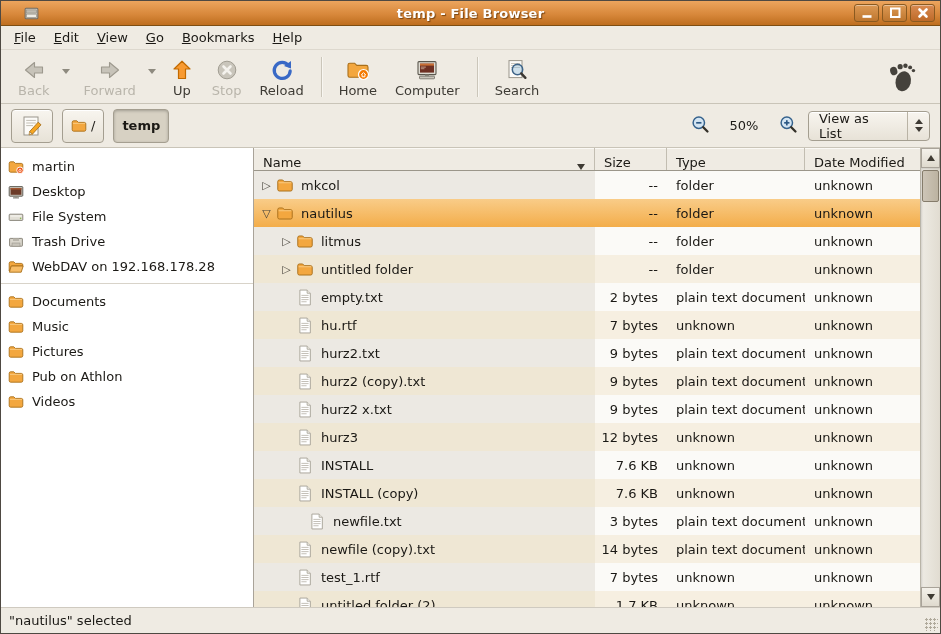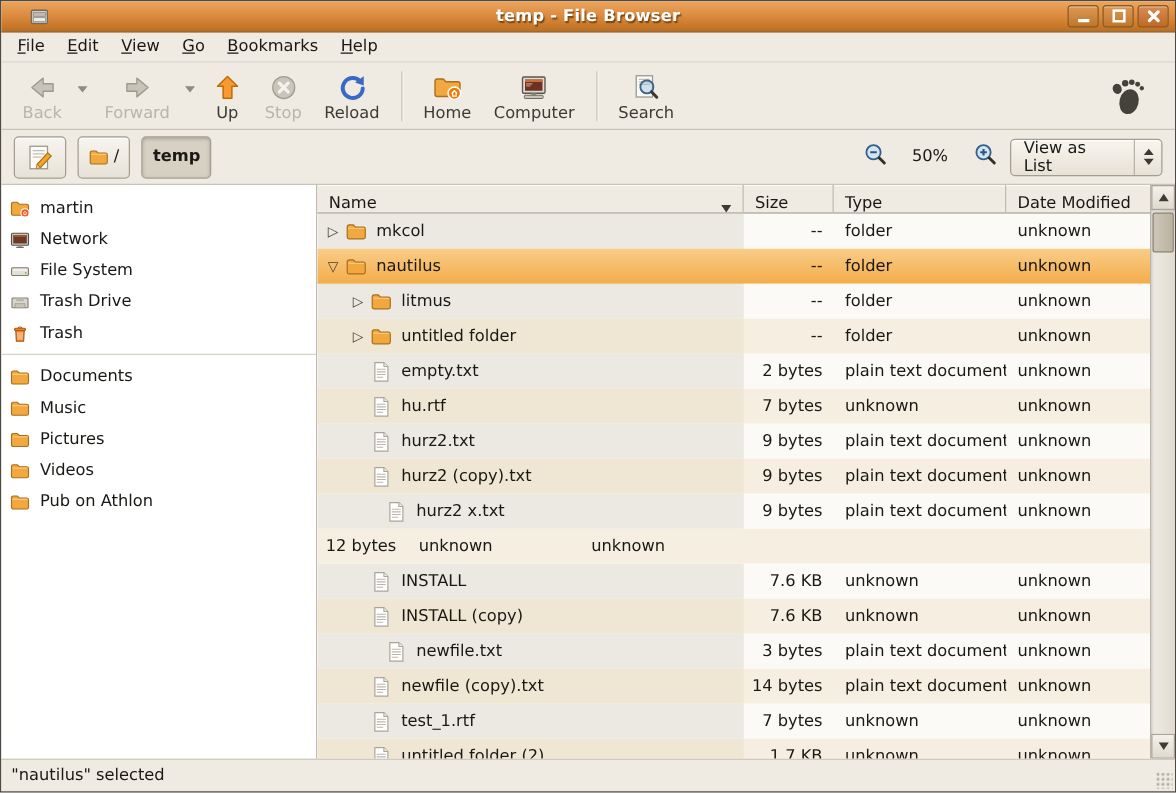--- a/index.html
+++ b/index.html
@@ -339,21 +339,21 @@
           <div class="side-item">
             <span class="sicon">
               <svg viewBox="0 0 16 16">
                 <rect x="1.2" y="2.6" width="13.6" height="9.6" rx="0.8" fill="#CBC7BD" stroke="#55514A" stroke-width="0.9"></rect>
                 <rect x="2.6" y="4" width="10.8" height="6.8" fill="#6B3A28"></rect>
                 <rect x="2.6" y="4" width="10.8" height="1.6" fill="#A0552F"></rect>
                 <rect x="6.5" y="12.2" width="3" height="1.2" fill="#8F8B80"></rect>
                 <rect x="5" y="13.4" width="6" height="1" fill="#6E6A61"></rect>
               </svg>
             </span>
-            <span>Network</span>
+            <span>Desktop</span>
           </div>
           <div class="side-item">
             <span class="sicon">
               <svg viewBox="0 0 16 16">
                 <rect x="1.2" y="5.2" width="13.6" height="6.2" rx="0.8" fill="#E3E0D7" stroke="#807C71" stroke-width="0.9"></rect>
                 <rect x="2.4" y="6.4" width="11.2" height="1.2" fill="#F6F4EF"></rect>
                 <circle cx="12.6" cy="9.4" r="0.8" fill="#8DB854"></circle>
               </svg>
             </span>
             <span>File System</span>
@@ -364,31 +364,25 @@
                 <rect x="1.6" y="4.4" width="12.8" height="7.8" rx="0.6" fill="#DAD6CC" stroke="#807C71" stroke-width="0.9"></rect>
                 <rect x="5" y="4.4" width="6" height="2.6" fill="#B9B5AB"></rect>
                 <rect x="4" y="9" width="8" height="3.2" fill="#C8C4BA" stroke="#98948A" stroke-width="0.6"></rect>
               </svg>
             </span>
             <span>Trash Drive</span>
           </div>
           <div class="side-item">
             <span class="sicon">
               <svg viewBox="0 0 16 16">
-                <path d="M4.6 5.4 H11.4 L10.9 14 H5.1 Z" fill="#EF8231" stroke="#A85A12" stroke-width="0.9"></path>
-                <rect x="3.6" y="3.6" width="8.8" height="1.8" rx="0.9" fill="#EF8231" stroke="#A85A12" stroke-width="0.9"></rect>
-                <path d="M6.5 3.6 C6.5 2.3 9.5 2.3 9.5 3.6" fill="none" stroke="#A85A12" stroke-width="0.9"></path>
-                <g stroke="#FBD9B4" stroke-width="0.9">
-                  <line x1="6.3" y1="6.8" x2="6.5" y2="12.8"></line>
-                  <line x1="8" y1="6.8" x2="8" y2="12.8"></line>
-                  <line x1="9.7" y1="6.8" x2="9.5" y2="12.8"></line>
-                </g>
-              </svg>
-            </span>
-            <span>Trash</span>
+                <path d="M1.2 4.2 C1.2 3.4 1.8 2.8 2.6 2.8 H5.8 L7.4 4.4 H13.4 C14.2 4.4 14.8 5 14.8 5.8 V7 H3.5 L1.2 12 Z" fill="#F3A73F" stroke="#A96F1A" stroke-width="0.9"></path>
+                <path d="M3.2 7 H15.2 L13.2 13.2 H1.4 Z" fill="#F7BC66" stroke="#A96F1A" stroke-width="0.9"></path>
+              </svg>
+            </span>
+            <span>WebDAV on 192.168.178.28</span>
           </div>
           <div class="sidebar-sep"></div>
           <div class="side-item">
             <span class="sicon">
               <svg viewBox="0 0 16 16">
                 <path d="M1.2 4.2 C1.2 3.4 1.8 2.8 2.6 2.8 H5.8 L7.4 4.4 H13.4 C14.2 4.4 14.8 5 14.8 5.8 V11.8 C14.8 12.6 14.2 13.2 13.4 13.2 H2.6 C1.8 13.2 1.2 12.6 1.2 11.8 Z" fill="#F3A73F" stroke="#A96F1A" stroke-width="0.9"></path>
                 <path d="M2 5.4 H14" stroke="#F8C87E" stroke-width="1"></path>
               </svg>
             </span>
             <span>Documents</span>
@@ -411,30 +405,30 @@
             </span>
             <span>Pictures</span>
           </div>
           <div class="side-item">
             <span class="sicon">
               <svg viewBox="0 0 16 16">
                 <path d="M1.2 4.2 C1.2 3.4 1.8 2.8 2.6 2.8 H5.8 L7.4 4.4 H13.4 C14.2 4.4 14.8 5 14.8 5.8 V11.8 C14.8 12.6 14.2 13.2 13.4 13.2 H2.6 C1.8 13.2 1.2 12.6 1.2 11.8 Z" fill="#F3A73F" stroke="#A96F1A" stroke-width="0.9"></path>
                 <path d="M2 5.4 H14" stroke="#F8C87E" stroke-width="1"></path>
               </svg>
             </span>
-            <span>Videos</span>
+            <span>Pub on Athlon</span>
           </div>
           <div class="side-item">
             <span class="sicon">
               <svg viewBox="0 0 16 16">
                 <path d="M1.2 4.2 C1.2 3.4 1.8 2.8 2.6 2.8 H5.8 L7.4 4.4 H13.4 C14.2 4.4 14.8 5 14.8 5.8 V11.8 C14.8 12.6 14.2 13.2 13.4 13.2 H2.6 C1.8 13.2 1.2 12.6 1.2 11.8 Z" fill="#F3A73F" stroke="#A96F1A" stroke-width="0.9"></path>
                 <path d="M2 5.4 H14" stroke="#F8C87E" stroke-width="1"></path>
               </svg>
             </span>
-            <span>Pub on Athlon</span>
+            <span>Videos</span>
           </div>
         </div>
     </div>
 
     <div class="main">
       <div class="list-area">
         <div class="list-header">
           <div class="hcell name">
             <span>Name</span>
             <i class="sort-arrow"></i>
@@ -588,41 +582,57 @@
                     </g>
                   </svg>
                 </span>
                 <span class="fname">hurz2 (copy).txt</span>
               </div>
               <div class="cell size">9 bytes</div>
               <div class="cell type">plain text document</div>
               <div class="cell date">unknown</div>
             </div>
             <div class="row even">
-              <div class="cell name" style="padding-left: 36px;">
+              <div class="cell name" style="padding-left: 24px;">
                 <span class="expander"></span>
                 <span class="ficon">
                   <svg viewBox="0 0 16 16">
                     <path d="M3.2 1 H10 L13 4 V15 H3.2 Z" fill="#FFFFFF" stroke="#A8A498" stroke-width="0.9"></path>
                     <path d="M10 1 V4 H13" fill="#EDEBE4" stroke="#A8A498" stroke-width="0.8"></path>
                     <g stroke="#B9B5AB" stroke-width="0.8">
                       <line x1="4.6" y1="6" x2="11.4" y2="6"></line>
                       <line x1="4.6" y1="8" x2="11.4" y2="8"></line>
                       <line x1="4.6" y1="10" x2="11.4" y2="10"></line>
                       <line x1="4.6" y1="12" x2="9.5" y2="12"></line>
                     </g>
                   </svg>
                 </span>
                 <span class="fname">hurz2 x.txt</span>
               </div>
               <div class="cell size">9 bytes</div>
               <div class="cell type">plain text document</div>
               <div class="cell date">unknown</div>
             </div>
             <div class="row odd">
+              <div class="cell name" style="padding-left: 24px;">
+                <span class="expander"></span>
+                <span class="ficon">
+                  <svg viewBox="0 0 16 16">
+                    <path d="M3.2 1 H10 L13 4 V15 H3.2 Z" fill="#FFFFFF" stroke="#A8A498" stroke-width="0.9"></path>
+                    <path d="M10 1 V4 H13" fill="#EDEBE4" stroke="#A8A498" stroke-width="0.8"></path>
+                    <g stroke="#B9B5AB" stroke-width="0.8">
+                      <line x1="4.6" y1="6" x2="11.4" y2="6"></line>
+                      <line x1="4.6" y1="8" x2="11.4" y2="8"></line>
+                      <line x1="4.6" y1="10" x2="11.4" y2="10"></line>
+                      <line x1="4.6" y1="12" x2="9.5" y2="12"></line>
+                    </g>
+                  </svg>
+                </span>
+                <span class="fname">hurz3</span>
+              </div>
               <div class="cell size">12 bytes</div>
               <div class="cell type">unknown</div>
               <div class="cell date">unknown</div>
             </div>
             <div class="row even">
               <div class="cell name" style="padding-left: 24px;">
                 <span class="expander"></span>
                 <span class="ficon">
                   <svg viewBox="0 0 16 16">
                     <path d="M3.2 1 H10 L13 4 V15 H3.2 Z" fill="#FFFFFF" stroke="#A8A498" stroke-width="0.9"></path>

